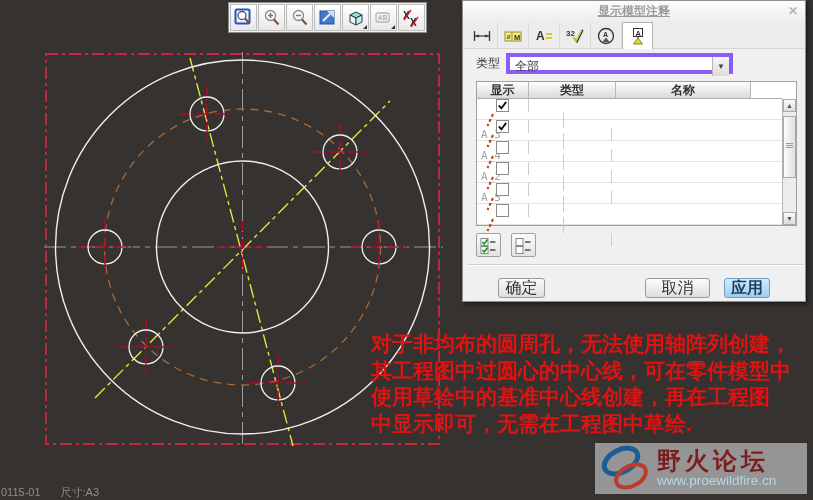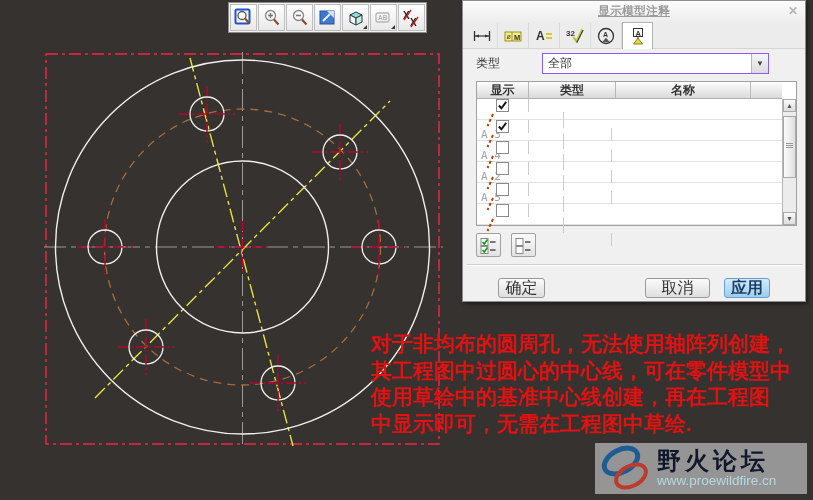--- a/index.html
+++ b/index.html
@@ -26,47 +26,47 @@
 
   
   .statusbar{position:absolute;left:1px;top:485px;z-index:5;font-size:11px;color:#8f8f8f;}
   .statusbar span{margin-right:20px;}
 
   
   .watermark{position:absolute;left:595px;top:443px;width:212px;height:51px;z-index:8;
              background:#9a9a9a;display:flex;align-items:center;opacity:0.96;}
   .wm-logo{width:62px;height:51px;flex:0 0 62px;}
   .wm-text{flex:1;padding-top:1px;}
-  .wm-title{font-size:24px;font-weight:bold;color:#0f172a;line-height:24px;letter-spacing:4px;}
+  .wm-title{font-size:24px;font-weight:bold;color:#7f1d1d;line-height:24px;letter-spacing:4px;}
   .wm-url{font-size:13.5px;color:#b9dfeb;line-height:16px;}
 
   
   .dialog{position:absolute;left:462px;top:0;width:344px;height:302px;z-index:10;
           background:#f0f0f0;border:1px solid #8e8e8e;box-shadow:2px 2px 4px rgba(0,0,0,.45);}
   .dlg-title{position:absolute;left:0;top:0;width:100%;height:36px;
              background:linear-gradient(#fcfcfc,#e3e3e3);border-bottom:1px solid #cfcfcf;
              text-align:center;font-size:12px;font-weight:bold;color:#9b9b9b;line-height:20px;text-decoration:underline;}
   .dlg-close{position:absolute;right:7px;top:0;font-size:12px;font-weight:bold;color:#b5b5b5;
              line-height:20px;cursor:default;}
   .tabbar{position:absolute;left:0;top:21px;width:100%;height:27px;background:#ececec;
           border-bottom:1px solid #d6d6d6;display:flex;padding-left:4px;}
   .tab{width:31px;height:26px;margin-top:1px;display:flex;align-items:center;justify-content:center;
        border-right:1px solid #d9d9d9;background:transparent;}
   .tab.sel{background:#fff;border:1px solid #b2b2b2;border-bottom:none;height:27px;margin-top:0;}
   .typerow{position:absolute;left:13px;top:52px;height:21px;display:flex;align-items:center;}
   .typelabel{font-size:12px;color:#333;margin-right:6px;}
-  .combo{width:227px;height:21px;background:#fff;border:1px solid #8b5cf6;position:relative;
-         font-size:12px;color:#333;line-height:19px;padding-left:5px;margin-left:36px;}
+  .combo{width:227px;height:21px;background:#fff;border:4px solid #8b5cf6;position:relative;
+         font-size:12px;color:#333;line-height:19px;padding-left:5px;}
   .combo-arrow{position:absolute;right:0;top:0;width:17px;height:19px;
                background:linear-gradient(#f5f5f5,#dcdcdc);border-left:1px solid #b5b5b5;
                text-align:center;font-size:8px;color:#444;line-height:19px;}
 
   .table{position:absolute;left:13px;top:80px;width:321px;height:145px;background:#fff;
          border:1px solid #a0a0a0;}
-  .thead{display:flex;height:17px;}
+  .thead{display:flex;height:17px;align-items:flex-end;}
   .th{background:linear-gradient(#fdfdfd,#dadada);border-right:1px solid #b8b8b8;
       border-bottom:1px solid #b0b0b0;font-size:12px;font-weight:bold;color:#333;
       text-align:center;line-height:16px;}
   .c-show{width:52px;}  .c-type{width:87px;}  .c-name{width:135px;}  .c-x{width:31px;border-right:none;}
   .tbody{position:relative;}
   .trow{display:flex;height:21px;border-bottom:1px solid #e2e2e2;flex-direction:column;}
   .tc{border-right:1px solid #ccc;display:flex;align-items:center;}
   .tc.c-show{justify-content:center;}
   .tc.c-type{padding-left:6px;}
   .tc.c-name{padding-left:4px;font-family:"DejaVu Sans Mono",monospace;font-size:11px;color:#a3a3a3;}
@@ -187,20 +187,23 @@
     </div>
   </div>
 
   <div class="annotation" style="color: rgb(225, 18, 18);">
       <div>对于非均布的圆周孔，无法使用轴阵列创建，</div>
       <div>其工程图中过圆心的中心线，可在零件模型中</div>
       <div>使用草绘中的基准中心线创建，再在工程图</div>
       <div>中显示即可，无需在工程图中草绘.</div>
     </div>
 
+  <div class="statusbar">
+    <span>0115-01</span><span>尺寸:A3</span>
+  </div>
 
   <div class="watermark">
     <svg class="wm-logo" viewBox="0 0 62 51">
       <ellipse cx="26" cy="18" rx="18" ry="11" fill="none" stroke="#1c5f99" stroke-width="5" transform="rotate(-28 26 18)"></ellipse>
       <ellipse cx="36" cy="33" rx="16" ry="10" fill="none" stroke="#c23b2e" stroke-width="4" transform="rotate(-28 36 33)"></ellipse>
     </svg>
     <div class="wm-text">
       <div class="wm-title">野火论坛</div>
       <div class="wm-url">www.proewildfire.cn</div>
     </div>

